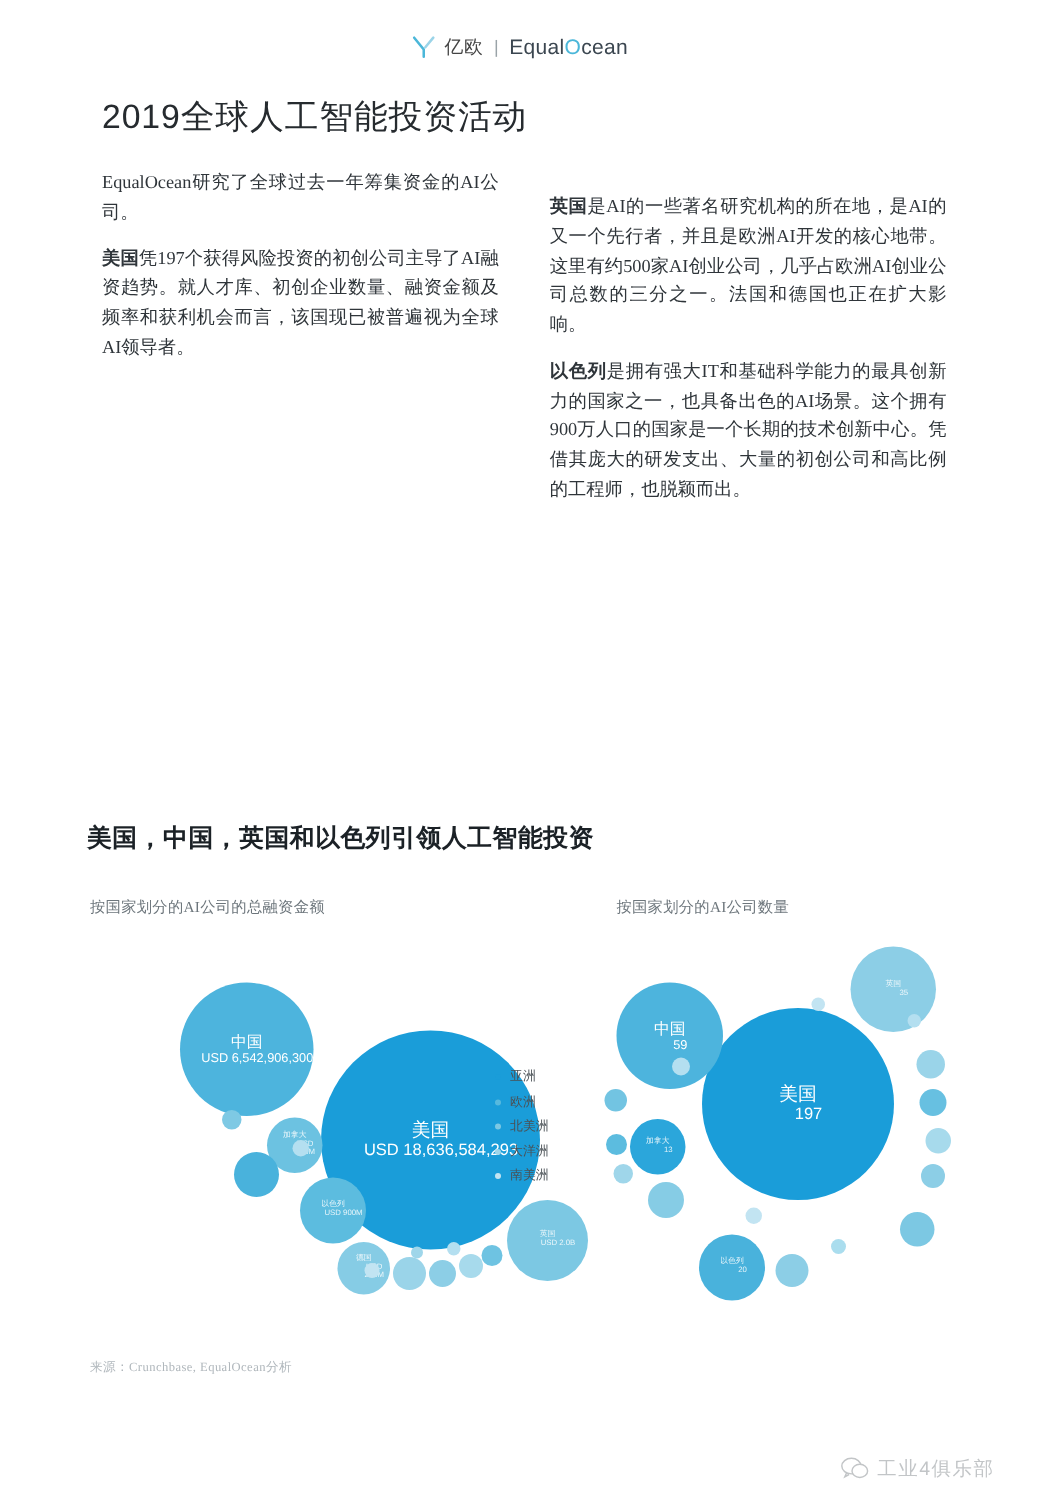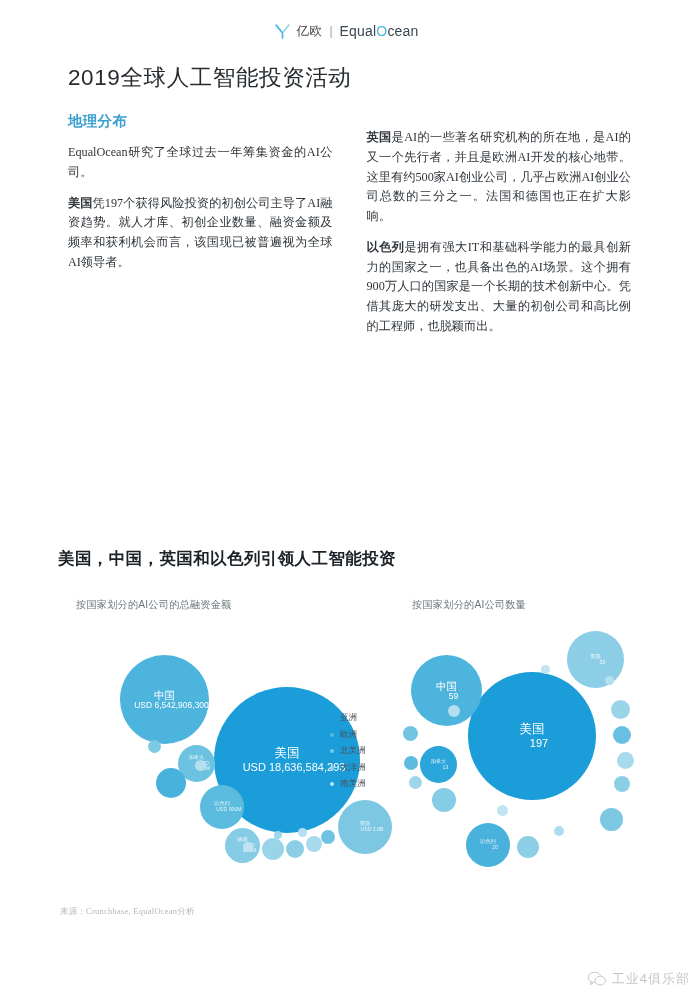--- a/index.html
+++ b/index.html
@@ -39,29 +39,30 @@
     font-size: 12.2px; line-height: 1.62; color: #2f353a;
     margin-bottom: 11px; text-align: justify;
   }
   .col b { font-weight: bold; }
   .spacer-right { height: 16px; }
 
   
   .chart-block {
     position: absolute; left: 0; top: 528px; width: 581px; height: 410px;
     background: #fff;
+    font-family: Liberation Serif, serif;
   }
   .chart-head { padding: 20px 60px 0 58px; }
   .chart-title {
     font-size: 16.5px; font-weight: bold; color: #1b2126;
     letter-spacing: .4px; margin-bottom: 9px;
   }
   .chart-note { font-size: 9.2px; color: #9ba3a9; letter-spacing: .15px; }
   .chart-sublabels {
-    display: flex; padding: 19px 55px 0 76px; justify-content: space-between;
+    display: flex; padding: 19px 55px 0 60px; justify-content: space-between;
   }
   .chart-sublabel { font-size: 10.2px; color: #6d767c; letter-spacing: .2px; }
   .bub {
     position: absolute; border-radius: 50%;
     display: flex; flex-direction: column;
     align-items: center; justify-content: center;
     color: #ffffff; text-align: center; line-height: 1.15;
     overflow: hidden;
   }
   .bub .nm { font-size: 9px; }
@@ -79,21 +80,21 @@
   .legend-label { font-size: 8.6px; color: #4a5156; }
 
   .source-line {
     position: absolute; left: 60px; top: 906px;
     font-family: "Liberation Serif", "DejaVu Serif", serif;
     font-size: 8.4px; color: #b0b7bc; letter-spacing: .3px;
   }
 
   
   .watermark {
-    position: absolute; right: 3px; bottom: 12px;
+    position: absolute; right: 30px; bottom: 12px;
     display: flex; align-items: center; gap: 5px;
     opacity: .42;
     text-align: right;
   }
   .wm-text { font-size: 13px; color: #6f767b; letter-spacing: 1px; }
 </style>
 </head>
 <body>
 
 <div id="page">
@@ -106,21 +107,20 @@
     <span class="brand-cn">亿欧</span>
     <span class="brand-sep">|</span>
     <span class="brand-en"><span>Equal</span><span class="brand-o">O</span><span>cean</span></span>
   </div>
 
   <div class="article">
     <h1 class="page-title">2019全球人工智能投资活动</h1>
 
     <div class="cols">
       <div class="col">
-        <div class="section-sub">地理分布</div>
         <p>EqualOcean研究了全球过去一年筹集资金的AI公司。</p>
         <p><b>美国</b>凭197个获得风险投资的初创公司主导了AI融资趋势。就人才库、初创企业数量、融资金额及频率和获利机会而言，该国现已被普遍视为全球AI领导者。</p>
       </div>
       <div class="col">
         <div class="spacer-right"></div>
         <p><b>英国</b>是AI的一些著名研究机构的所在地，是AI的又一个先行者，并且是欧洲AI开发的核心地带。这里有约500家AI创业公司，几乎占欧洲AI创业公司总数的三分之一。法国和德国也正在扩大影响。</p>
         <p><b>以色列</b>是拥有强大IT和基础科学能力的最具创新力的国家之一，也具备出色的AI场景。这个拥有900万人口的国家是一个长期的技术创新中心。凭借其庞大的研发支出、大量的初创公司和高比例的工程师，也脱颖而出。</p>
       </div>
     </div>
   </div>

